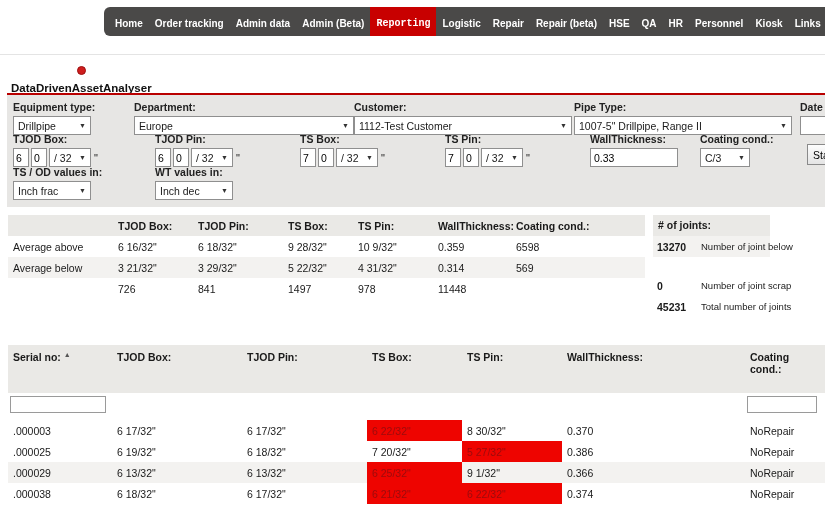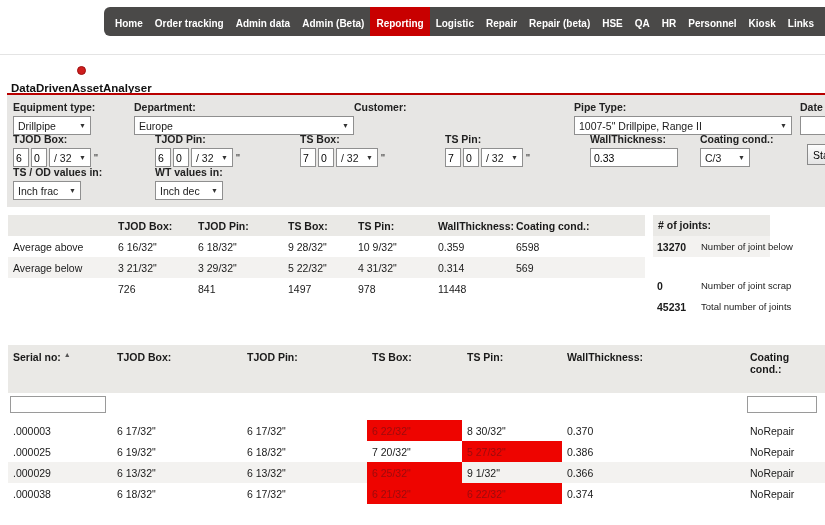--- a/index.html
+++ b/index.html
@@ -13,21 +13,21 @@
   
   .main-nav{
     position:absolute;left:104px;top:7px;right:0;height:29px;
     background:#4a4948;border-radius:6px 0 0 6px;
     display:flex;align-items:stretch;padding-left:5px;white-space:nowrap;overflow:hidden;
   }
   .nav-item{
     color:#fff;font-weight:bold;font-size:10px;padding:16px 6px;
     display:flex;align-items:center;cursor:pointer;
   }
-  .nav-item.active{background:#c80000;}
+  .nav-item.active{background:#c80000;font-family:Liberation Mono, monospace;}
 
   .top-rule{position:absolute;top:54px;left:0;width:825px;border-top:1px solid #e4e4e4;}
 
   
   .title-row{position:absolute;top:66px;left:11px;display:flex;align-items:center;gap:7px;flex-direction:column;}
   .dot{width:7px;height:7px;border-radius:50%;background:#cf1d1d;border:1px solid #9d0f0f;}
   .title{font-weight:bold;font-size:11.5px;color:#111;}
 
   
   .filter-panel{
@@ -52,21 +52,21 @@
   .g-dept{left:127px;top:6px}  .w-dept{width:220px}
   .g-cust{left:347px;top:6px}  .w-cust{width:218px}
   .g-pipe{left:567px;top:6px}  .w-pipe{width:218px}
   .g-date{left:793px;top:6px}  .w-date{width:60px}
   .g-tjodbox{left:6px;top:38px}
   .g-tjodpin{left:148px;top:38px}
   .g-tsbox{left:293px;top:38px}
   .g-tspin{left:438px;top:38px}
   .g-wall{left:583px;top:38px} .w-wall{width:88px}
   .g-coat{left:693px;top:38px} .w-coat{width:50px}
-  .g-odunits{left:6px;top:71px}  .w-units{width:68px}
+  .g-odunits{left:6px;top:71px}  .w-units{width:78px}
   .g-wtunits{left:148px;top:71px}
   .w-frsel{width:42px}
   .start-btn{
     position:absolute;left:800px;top:49px;width:45px;height:21px;
     background:linear-gradient(#fdfdfd,#e4e4e4);border:1px solid #8a8a8a;
     font-size:10.5px;display:flex;align-items:center;justify-content:flex-start;padding-left:5px;cursor:pointer;
   }
 
   
   .summary-table{
@@ -148,20 +148,24 @@
     <div class="fgroup g-dept">
       <label>Department:</label>
       <div class="ctrl select w-dept">
         <span class="val">Europe</span>
         <span class="arr">▼</span>
       </div>
     </div>
 
     <div class="fgroup g-cust">
       <label>Customer:</label>
+      <div class="ctrl select w-cust">
+        <span class="val">1112-Test Customer</span>
+        <span class="arr">▼</span>
+      </div>
     </div>
 
     <div class="fgroup g-pipe">
       <label>Pipe Type:</label>
       <div class="ctrl select w-pipe">
         <span class="val">1007-5" Drillpipe, Range II</span>
         <span class="arr">▼</span>
       </div>
     </div>
 

